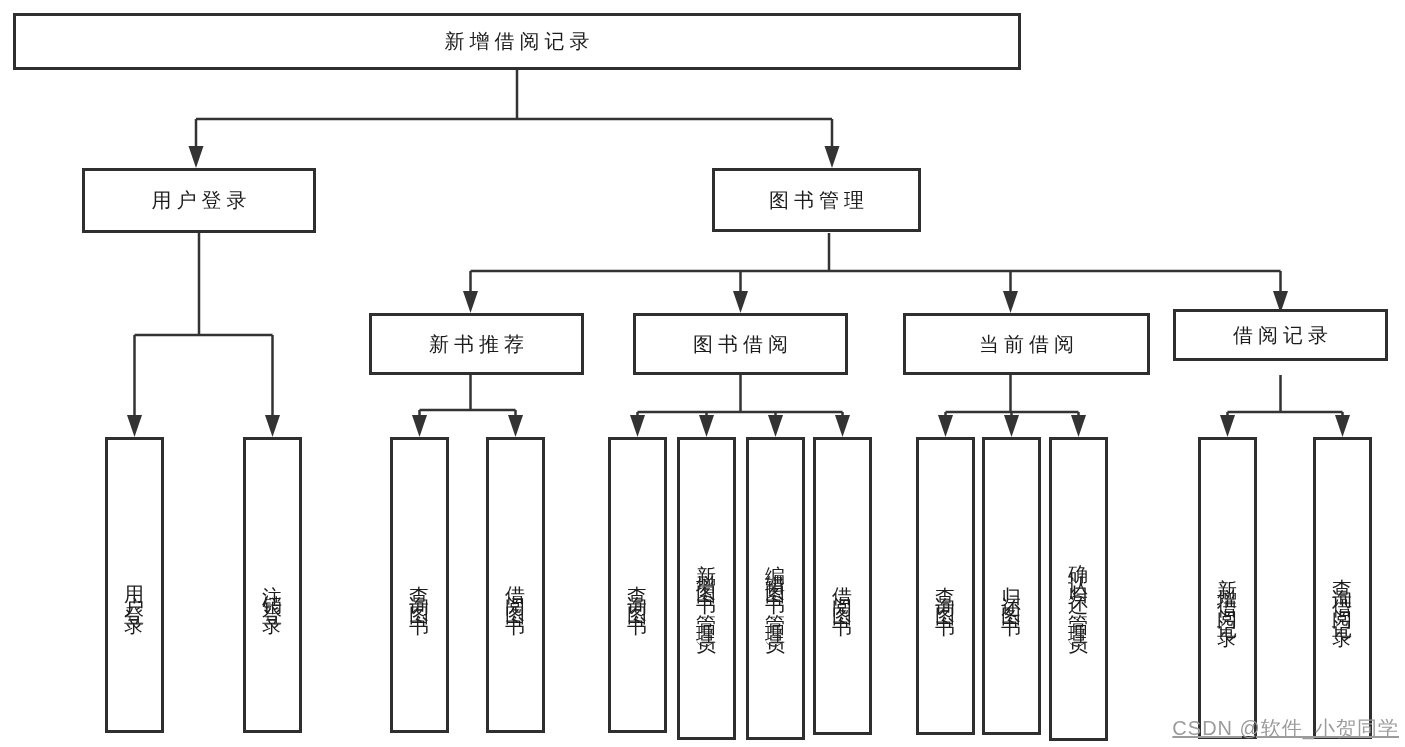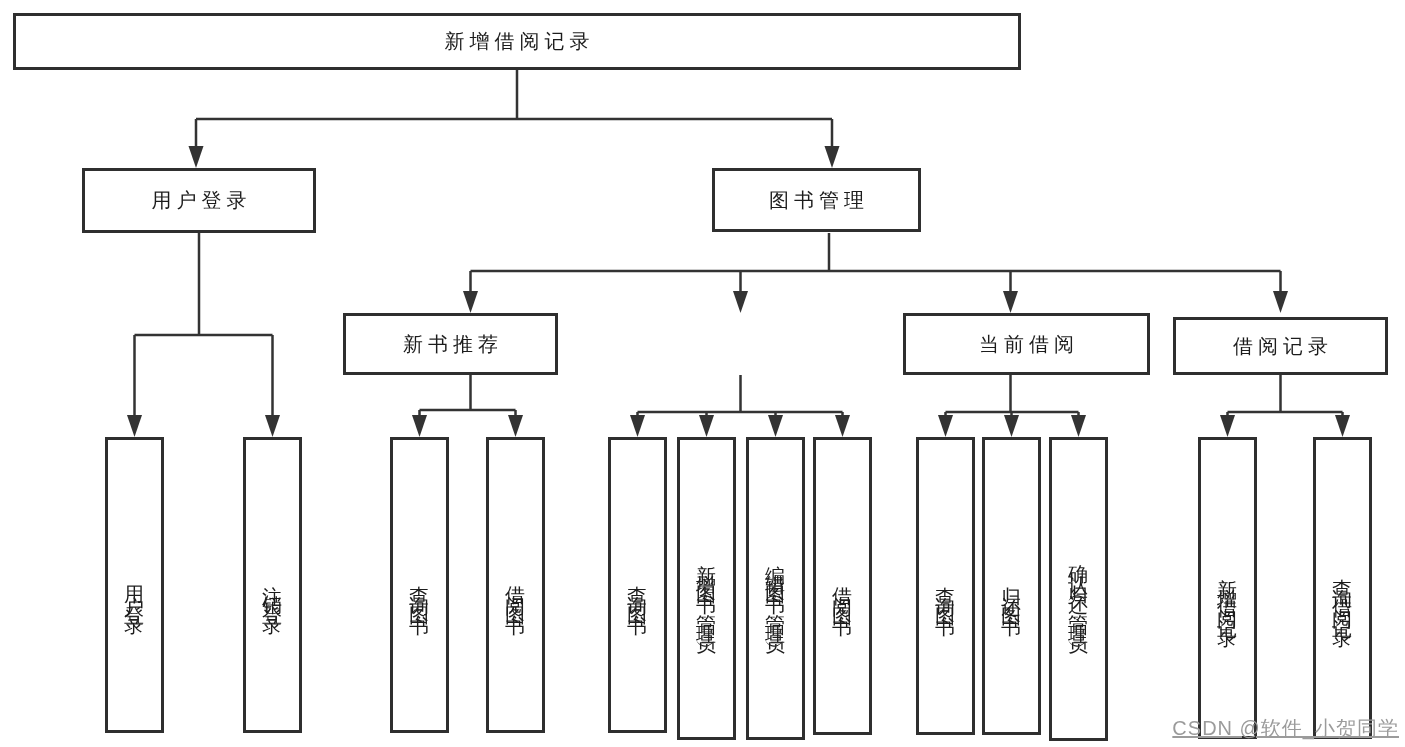--- a/index.html
+++ b/index.html
@@ -99,27 +99,30 @@
     <span>新增借阅记录</span>
   </div>
 
   <div class="node h" style="left:82px; top:168px; width:234px; height:65px">
     <span>用户登录</span>
   </div>
   <div class="node h" style="left:712px; top:168px; width:209px; height:64px">
     <span>图书管理</span>
   </div>
 
-  <div class="node h" style="left:343px; top:313px; width:215px; height:62px">
+  <div class="node h" style="left:369px; top:313px; width:215px; height:62px">
     <span>新书推荐</span>
+  </div>
+  <div class="node h" style="left:633px; top:313px; width:215px; height:62px">
+    <span>图书借阅</span>
   </div>
   <div class="node h" style="left:903px; top:313px; width:247px; height:62px">
     <span>当前借阅</span>
   </div>
-  <div class="node h" style="left:1173px; top:317px; width:215px; height:58px">
+  <div class="node h" style="left:1173px; top:309px; width:215px; height:52px">
     <span>借阅记录</span>
   </div>
 
   <div class="node v" style="left:105px; top:437px; width:59px; height:296px">
     <span>用户登录</span>
   </div>
   <div class="node v" style="left:243px; top:437px; width:59px; height:296px">
     <span>注销登录</span>
   </div>
 

